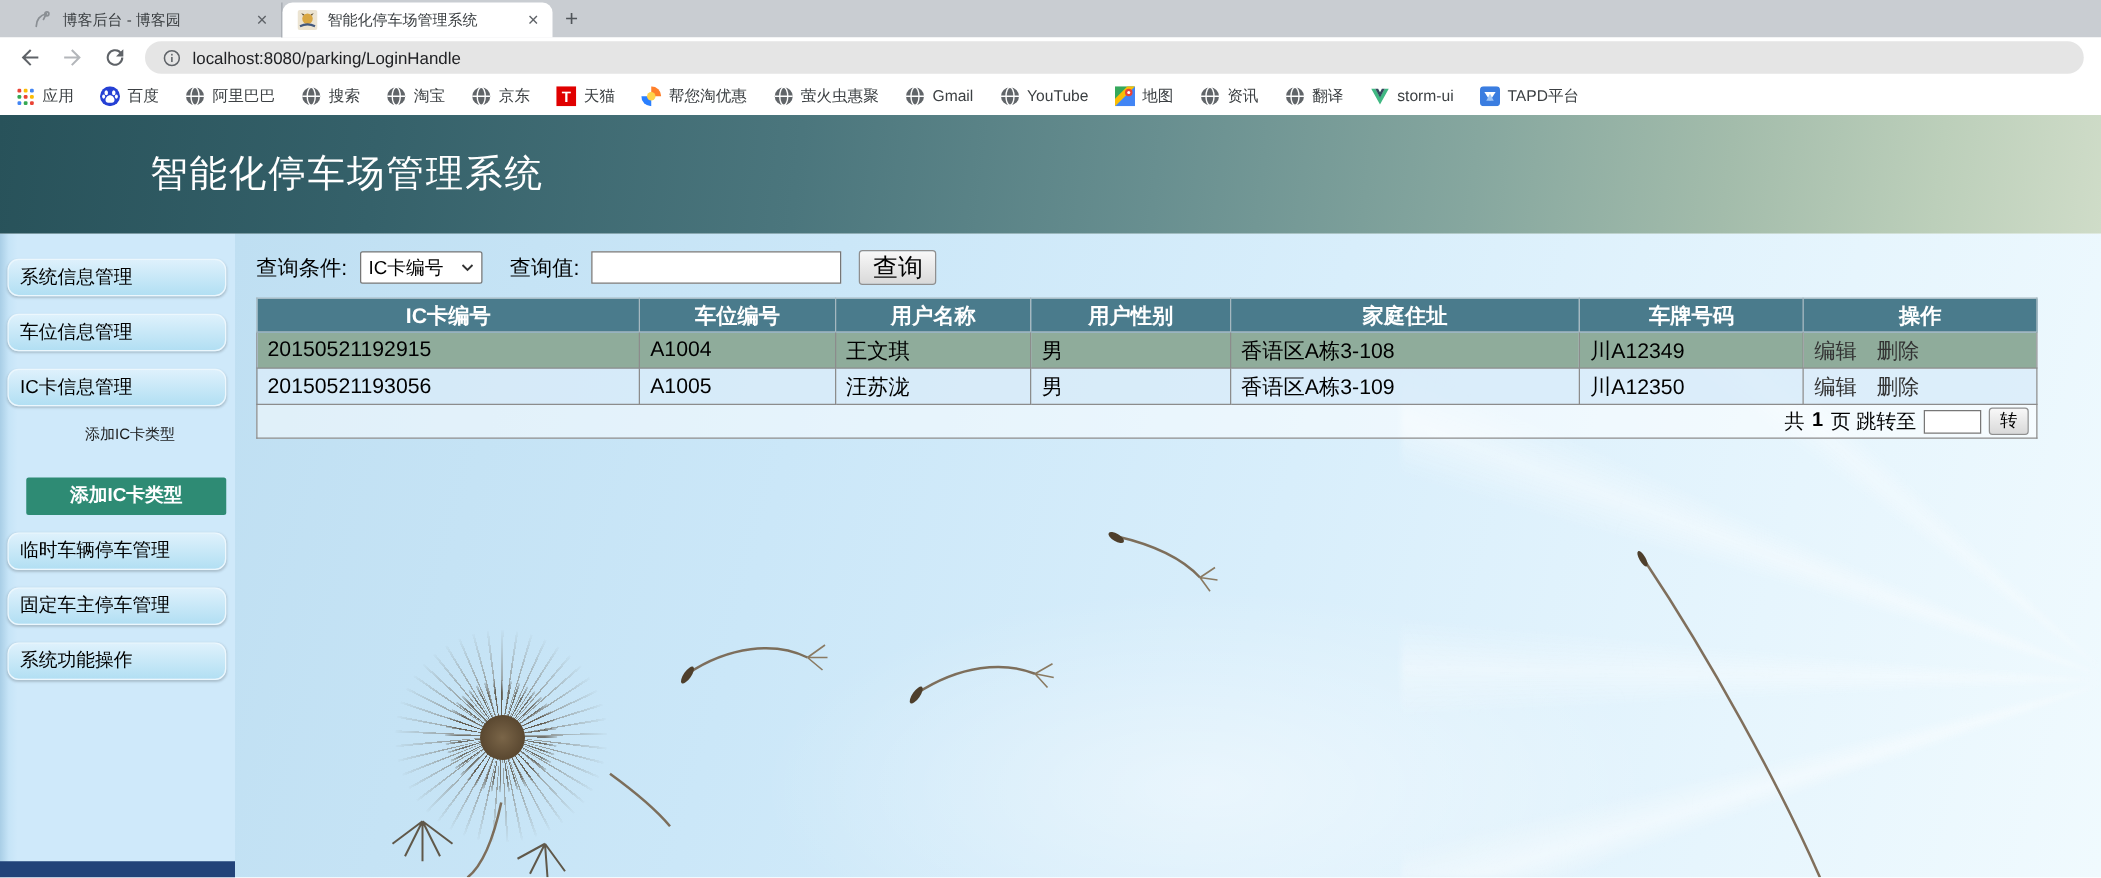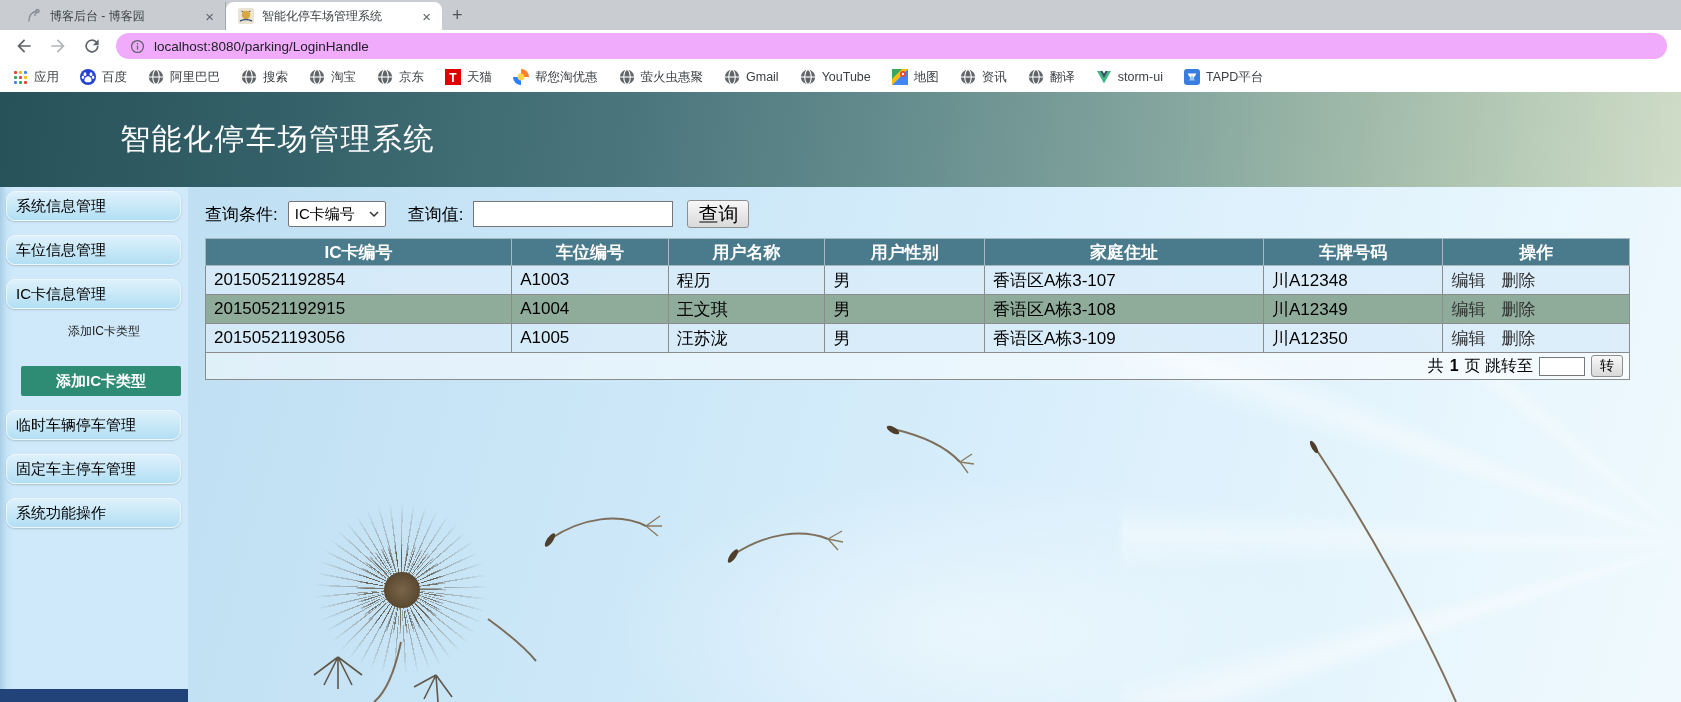--- a/index.html
+++ b/index.html
@@ -17,21 +17,21 @@
   .tab.active { width:216px; background:#fff; border-radius:8px 8px 0 0; }
   .tab-title { flex:1; white-space:nowrap; overflow:hidden; }
   .tab-favicon { width:16px; height:16px; flex:0 0 16px; }
   .tab-favicon svg { width:16px; height:16px; display:block; }
   .close-icon { color:#5f6368; font-size:15px; line-height:1; padding:0 3px; cursor:pointer; }
   .newtab { margin:0 0 6px 10px; font-size:18px; color:#50555a; line-height:1; cursor:pointer; }
 
   .toolbar { height:32px; background:#fff; display:flex; align-items:center; gap:14px; padding:0 14px; }
   .nav-icon { width:20px; height:20px; cursor:pointer; }
   .nav-icon svg { width:20px; height:20px; display:block; }
-  .omnibox { flex:1; height:26px; background:#f0abfc; border-radius:13px; display:flex; align-items:center; gap:9px; padding:0 14px; }
+  .omnibox { flex:1; height:26px; background:#e5e5e5; border-radius:13px; display:flex; align-items:center; gap:9px; padding:0 14px; }
   .omnibox .url { font-size:13.5px; color:#202124; }
   .info-icon svg { width:15px; height:15px; display:block; }
 
   .bookmarksbar { height:30px; background:#fff; display:flex; padding:0 12px; gap:21px; }
   .bm-item { display:flex; align-items:center; gap:6px; cursor:pointer; }
   .bm-icon { width:16px; height:16px; flex:0 0 16px; }
   .bm-icon svg { width:16px; height:16px; display:block; }
   .bm-label { font-size:12.5px; color:#3c4043; white-space:nowrap; }
 
   
@@ -40,21 +40,21 @@
     background:linear-gradient(97deg,#28525a 0%,#35616a 18%,#4b767d 38%,#688f90 55%,#86a79f 70%,#a3bcab 82%,#bccfba 92%,#cfdcc8 100%);
   }
   .banner h1 { margin:0 0 0 120px; font-size:30px; color:#ffffff; font-weight:500; letter-spacing:1.5px; }
 
   
   .content { display:flex; height:515px; }
 
   .sidebar {
     width:188px; position:relative; flex:0 0 188px;
     background:linear-gradient(90deg,#a9cee6 0,#c6e4f7 7px,#cfe9fa 14px,#cfe9fa 100%);
-    padding-top:4px;
+    padding-top:20px;
   }
   .side-button {
     margin:0 7px 14px 6px; height:30px; line-height:28px; padding-left:9px;
     font-size:15px; color:#000; cursor:pointer;
     background:linear-gradient(#def1fc,#b2dff3);
     border:1px solid #ecf7fd; border-radius:9px;
     box-shadow:0 1px 2px rgba(0,0,0,.18);
     white-space:nowrap;
   }
   .side-sublink { margin:1px 0 26px; text-align:center; padding-left:20px; font-size:12px; color:#1a1a1a; cursor:pointer; }
@@ -437,29 +437,20 @@
           <th>IC卡编号</th>
           <th>车位编号</th>
           <th>用户名称</th>
           <th>用户性别</th>
           <th>家庭住址</th>
           <th>车牌号码</th>
           <th>操作</th>
         </tr>
       </thead>
       <tbody>
-          <tr class="row-odd">
-            <td>20150521192854</td>
-            <td>A1003</td>
-            <td>程历</td>
-            <td>男</td>
-            <td>香语区A栋3-107</td>
-            <td>川A12348</td>
-            <td><span class="op-link">编辑</span><span class="op-link">删除</span></td>
-          </tr>
           <tr class="row-even">
             <td>20150521192915</td>
             <td>A1004</td>
             <td>王文琪</td>
             <td>男</td>
             <td>香语区A栋3-108</td>
             <td>川A12349</td>
             <td><span class="op-link">编辑</span><span class="op-link">删除</span></td>
           </tr>
           <tr class="row-odd">

